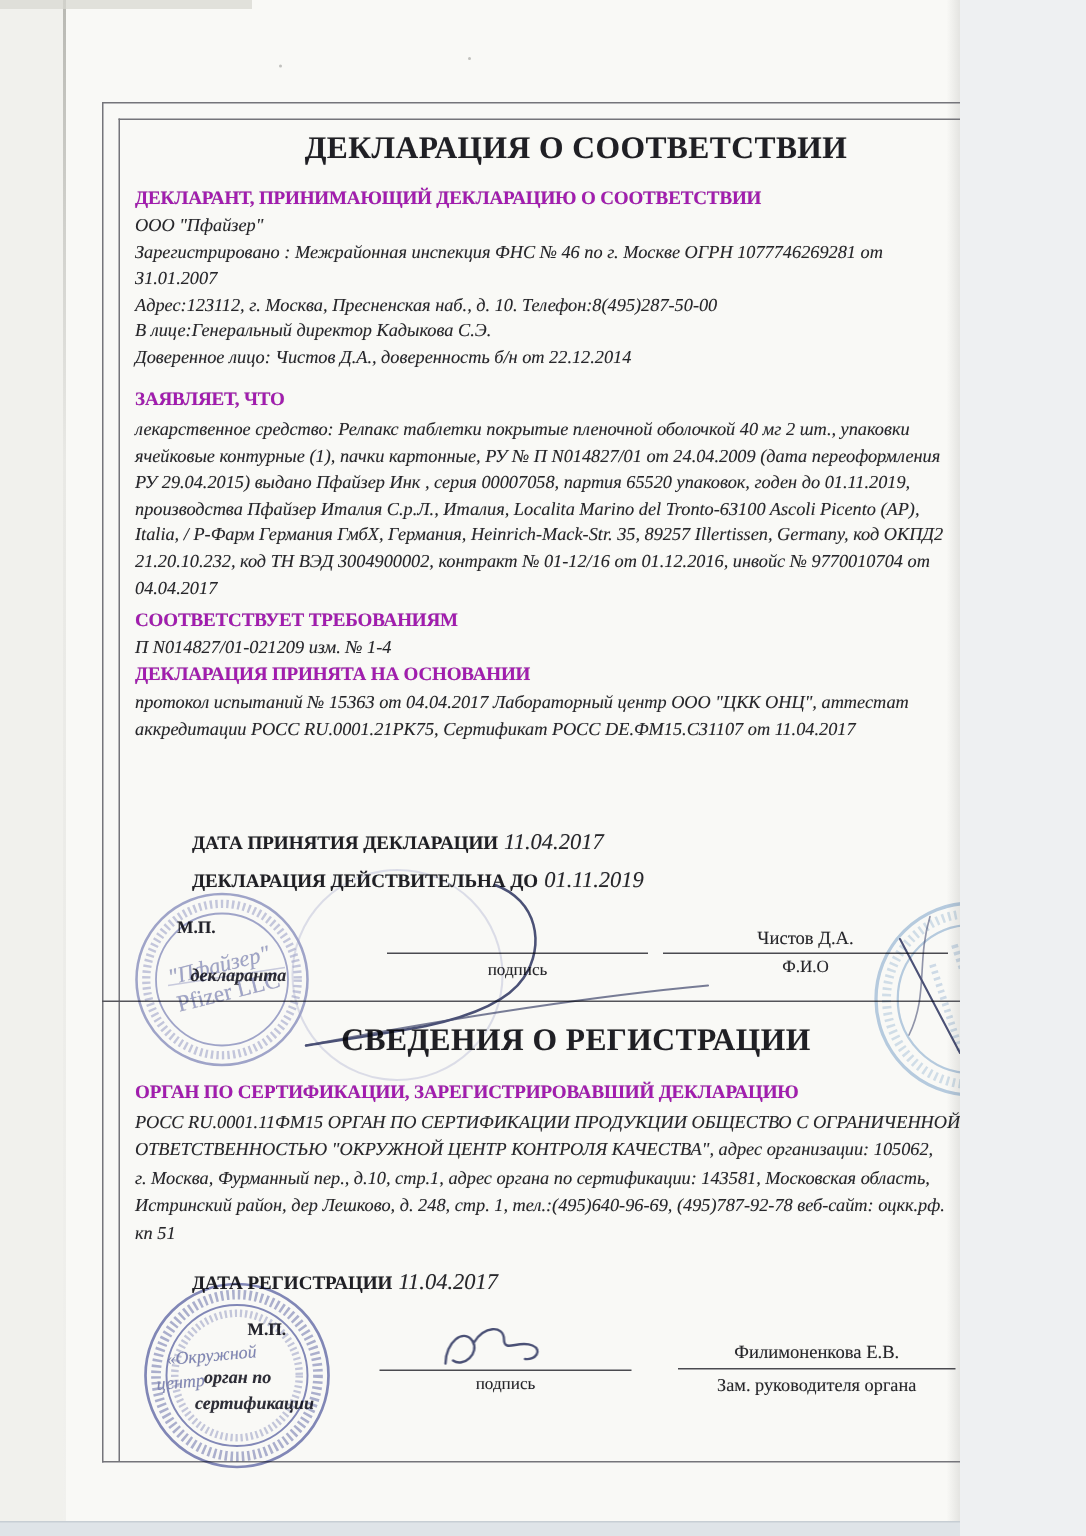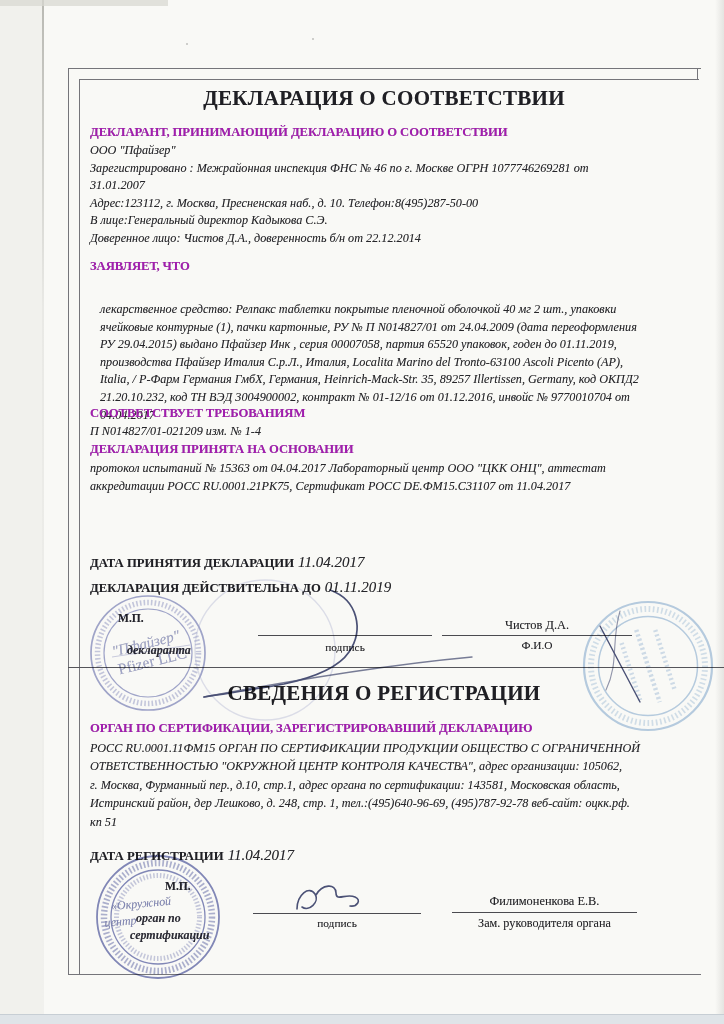--- a/index.html
+++ b/index.html
@@ -1,24 +1,24 @@
 <!DOCTYPE html>
 <html><head>
 <meta charset="utf-8">
 <style>
   html,body{margin:0;padding:0;}
   body{width:724px;height:1024px;background:#eef0f2;font-family:"Liberation Serif","DejaVu Serif",serif;}
-  .page{position:relative;width:724px;height:1024px;background:#f9f9f6;overflow:hidden;color:#26262a;
+  .page{position:relative;width:640px;height:1024px;background:#f9f9f6;overflow:hidden;color:#26262a;
         text-shadow:0 0 .5px rgba(45,45,50,.35);}
   .abs{position:absolute;}
   .title{font-weight:bold;font-size:21px;letter-spacing:.3px;text-align:center;white-space:nowrap;color:#1f1f24;}
   .h{font-weight:bold;font-size:12.7px;letter-spacing:-.1px;white-space:nowrap;color:#a21caf;}
   .lines .line{font-style:italic;font-size:12.2px;line-height:17.6px;white-space:nowrap;}
   .lines.lh18 .line{line-height:18.4px;}
-  .ilabel{font-weight:bold;font-size:12.7px;color:#1f1f24;}
+  .ilabel{font-weight:bold;font-size:12.7px;color:#1f1f24;margin-left:38px;}
   .ivalue{font-style:italic;font-size:15px;}
   .ivalue.b{font-weight:bold;}
   .sig-line{border-top:1.1px solid #4b4b50;height:0;}
   .caption{font-size:11.4px;text-align:center;white-space:nowrap;}
   .name{font-size:12.4px;text-align:center;white-space:nowrap;}
   .mp{font-weight:bold;font-size:11.6px;color:#23232b;white-space:nowrap;}
   .mpc{font-weight:bold;font-style:italic;font-size:12px;color:#2c2c36;white-space:nowrap;}
   .frame{border:0 solid #75757a;}
   .divider{border-top:1.1px solid #55555a;height:0;}
   .overlay{position:absolute;left:0;top:0;mix-blend-mode:multiply;pointer-events:none;}
@@ -47,21 +47,21 @@
   <div class="abs lines" style="left:90px;top:142px;">
       <div class="line">ООО "Пфайзер"</div>
       <div class="line">Зарегистрировано : Межрайонная инспекция ФНС № 46 по г. Москве ОГРН 1077746269281 от</div>
       <div class="line">31.01.2007</div>
       <div class="line">Адрес:123112, г. Москва, Пресненская наб., д. 10. Телефон:8(495)287-50-00</div>
       <div class="line">В лице:Генеральный директор Кадыкова С.Э.</div>
       <div class="line">Доверенное лицо: Чистов Д.А., доверенность б/н от 22.12.2014</div>
     </div>
 
   <div class="abs h" style="left:90px;top:259px;">ЗАЯВЛЯЕТ, ЧТО</div>
-  <div class="abs lines" style="left:100px;top:278px;margin-top:23px;">
+  <div class="abs lines" style="left:90px;top:278px;">
       <div class="line">лекарственное средство: Релпакс таблетки покрытые пленочной оболочкой 40 мг 2 шт., упаковки</div>
       <div class="line">ячейковые контурные (1), пачки картонные, РУ № П N014827/01 от 24.04.2009 (дата переоформления</div>
       <div class="line">РУ 29.04.2015) выдано Пфайзер Инк , серия 00007058, партия 65520 упаковок, годен до 01.11.2019,</div>
       <div class="line">производства Пфайзер Италия С.р.Л., Италия, Localita Marino del Tronto-63100 Ascoli Picento (AP),</div>
       <div class="line">Italia, / Р-Фарм Германия ГмбХ, Германия, Heinrich-Mack-Str. 35, 89257 Illertissen, Germany, код ОКПД2</div>
       <div class="line">21.20.10.232, код ТН ВЭД 3004900002, контракт № 01-12/16 от 01.12.2016, инвойс № 9770010704 от</div>
       <div class="line">04.04.2017</div>
     </div>
 
   <div class="abs h" style="left:90px;top:406px;">СООТВЕТСТВУЕТ ТРЕБОВАНИЯМ</div>

